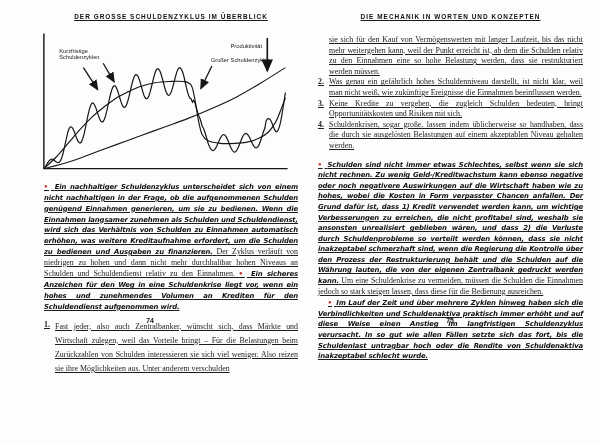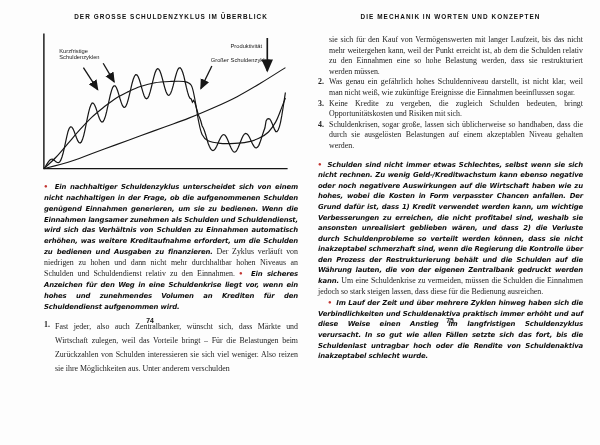--- a/index.html
+++ b/index.html
@@ -4,21 +4,21 @@
 <style>
   * { margin:0; padding:0; box-sizing:border-box; }
   html,body { width:600px; height:445px; }
   body{
     background:#fcfcfc;
     font-family:"Liberation Serif", serif;
     color:#1c1c1c;
     overflow:hidden;
   }
   .spread{ display:flex; width:600px; height:445px; background:#fdfdfd; }
-  .page{ width:300px; height:338px; position:relative; }
+  .page{ width:300px; height:338px; position:relative;text-decoration:underline; }
   .page-left{ padding:13px 2px 0 44px; }
   .page-right{ padding:13px 17px 0 18px; }
 
   .running-head{
     font-family:"Liberation Sans", sans-serif;
     font-size:6.4px; font-weight:700; letter-spacing:1.05px;
     text-align:center; color:#101010; white-space:nowrap;
   }
   .page-right .running-head{ margin-bottom:15px; }
 
@@ -110,29 +110,29 @@
   <div class="page page-right">
     <div class="running-head">DIE MECHANIK IN WORTEN UND KONZEPTEN</div>
 
     <div class="body">
       <div class="item">
         <span class="num"></span>
         <span class="itext">sie sich für den Kauf von Vermögenswerten mit langer Laufzeit, bis das nicht mehr weitergehen kann, weil der Punkt erreicht ist, ab dem die Schulden relativ zu den Einnahmen eine so hohe Belastung werden, dass sie restrukturiert werden müssen.</span>
       </div>
       <div class="item">
         <span class="num">2.</span>
-        <span class="itext">Was genau ein gefährlich hohes Schuldenniveau darstellt, ist nicht klar, weil man nicht weiß, wie zukünftige Ereignisse die Einnahmen beeinflussen sogar.</span>
+        <span class="itext">Was genau ein gefährlich hohes Schuldenniveau darstellt, ist nicht klar, weil man nicht weiß, wie zukünftige Ereignisse die Einnahmen beeinflussen werden.</span>
       </div>
       <div class="item">
         <span class="num">3.</span>
         <span class="itext">Keine Kredite zu vergeben, die zugleich Schulden bedeuten, bringt Opportunitätskosten und Risiken mit sich.</span>
       </div>
       <div class="item">
         <span class="num">4.</span>
-        <span class="itext">Schuldenkrisen, sogar große, lassen sich üblicherweise so handhaben, dass die durch sie ausgelösten Belastungen auf einem akzeptablen Niveau gehalten werden.</span>
+        <span class="itext">Schuldenkrisen, sogar große, lassen indem üblicherweise so handhaben, dass die durch sie ausgelösten Belastungen auf einem akzeptablen Niveau gehalten werden.</span>
       </div>
 
       <p class="gap">
         <span class="bullet">●</span>
         <span class="principle">Schulden sind nicht immer etwas Schlechtes, selbst wenn sie sich nicht rechnen. Zu wenig Geld-/Kreditwachstum kann ebenso negative oder noch negativere Auswirkungen auf die Wirtschaft haben wie zu hohes, wobei die Kosten in Form verpasster Chancen anfallen. Der Grund dafür ist, dass 1) Kredit verwendet werden kann, um wichtige Verbesserungen zu erreichen, die nicht profitabel sind, weshalb sie ansonsten unrealisiert geblieben wären, und dass 2) die Verluste durch Schuldenprobleme so verteilt werden können, dass sie nicht inakzeptabel schmerzhaft sind, wenn die Regierung die Kontrolle über den Prozess der Restrukturierung behält und die Schulden auf die Währung lauten, die von der eigenen Zentralbank gedruckt werden kann.</span>
         <span class="normal-run">Um eine Schuldenkrise zu vermeiden, müssen die Schulden die Einnahmen jedoch so stark steigen lassen, dass diese für die Bedienung ausreichen.</span>
       </p>
 
       <p class="indent">
         <span class="bullet">●</span>

